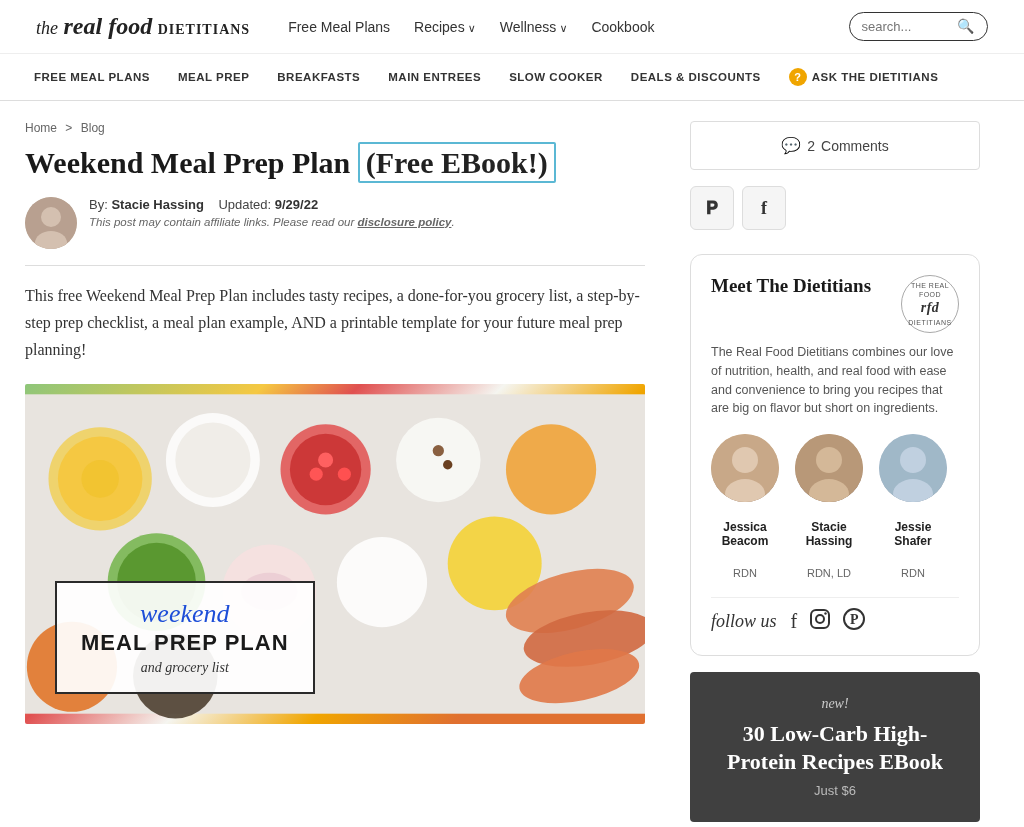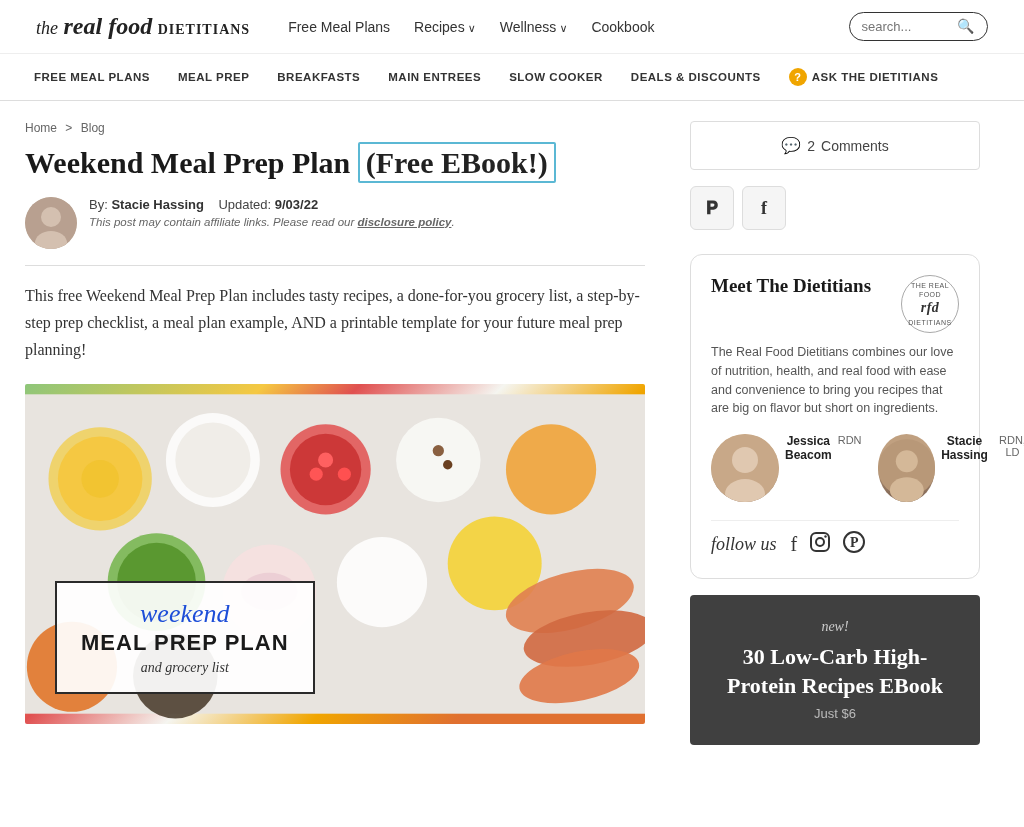--- a/index.html
+++ b/index.html
@@ -301,21 +301,22 @@
       line-height: 1.5;
       margin-bottom: 16px;
     }
     .dietitians-row {
       display: flex;
       gap: 16px;
       margin-bottom: 18px;
     }
     .dietitian {
       display: flex;
-      gap: 6px;
+      flex-direction: column;
+      gap: 18px;
       text-align: center;
     }
     .dietitian-avatar {
       width: 68px;
       height: 68px;
       border-radius: 50%;
       background: #c8b8a8;
       overflow: hidden;
       display: flex;
       align-items: center;
@@ -438,21 +439,21 @@
           <circle cx="26" cy="20" r="10" fill="#d4c0b0"></circle>
           <ellipse cx="26" cy="46" rx="16" ry="12" fill="#d4c0b0"></ellipse>
         </svg>
       </div>
       <div class="author-info">
         <div class="author-name">
           <span>By:</span>
           <strong>Stacie Hassing</strong>
           &nbsp;&nbsp;
           <span>Updated:</span>
-          <strong>9/03/22</strong>
+          <strong>9/29/22</strong>
         </div>
         <div class="disclosure">
           <span>This post may contain affiliate links. Please read our</span>
           <a href="#">disclosure policy</a>.
         </div>
       </div>
     </div>
 
     <p class="article-intro">This free Weekend Meal Prep Plan includes tasty recipes, a done-for-you grocery list, a step-by-step prep checklist, a meal plan example, AND a printable template for your future meal prep planning!</p>
 

